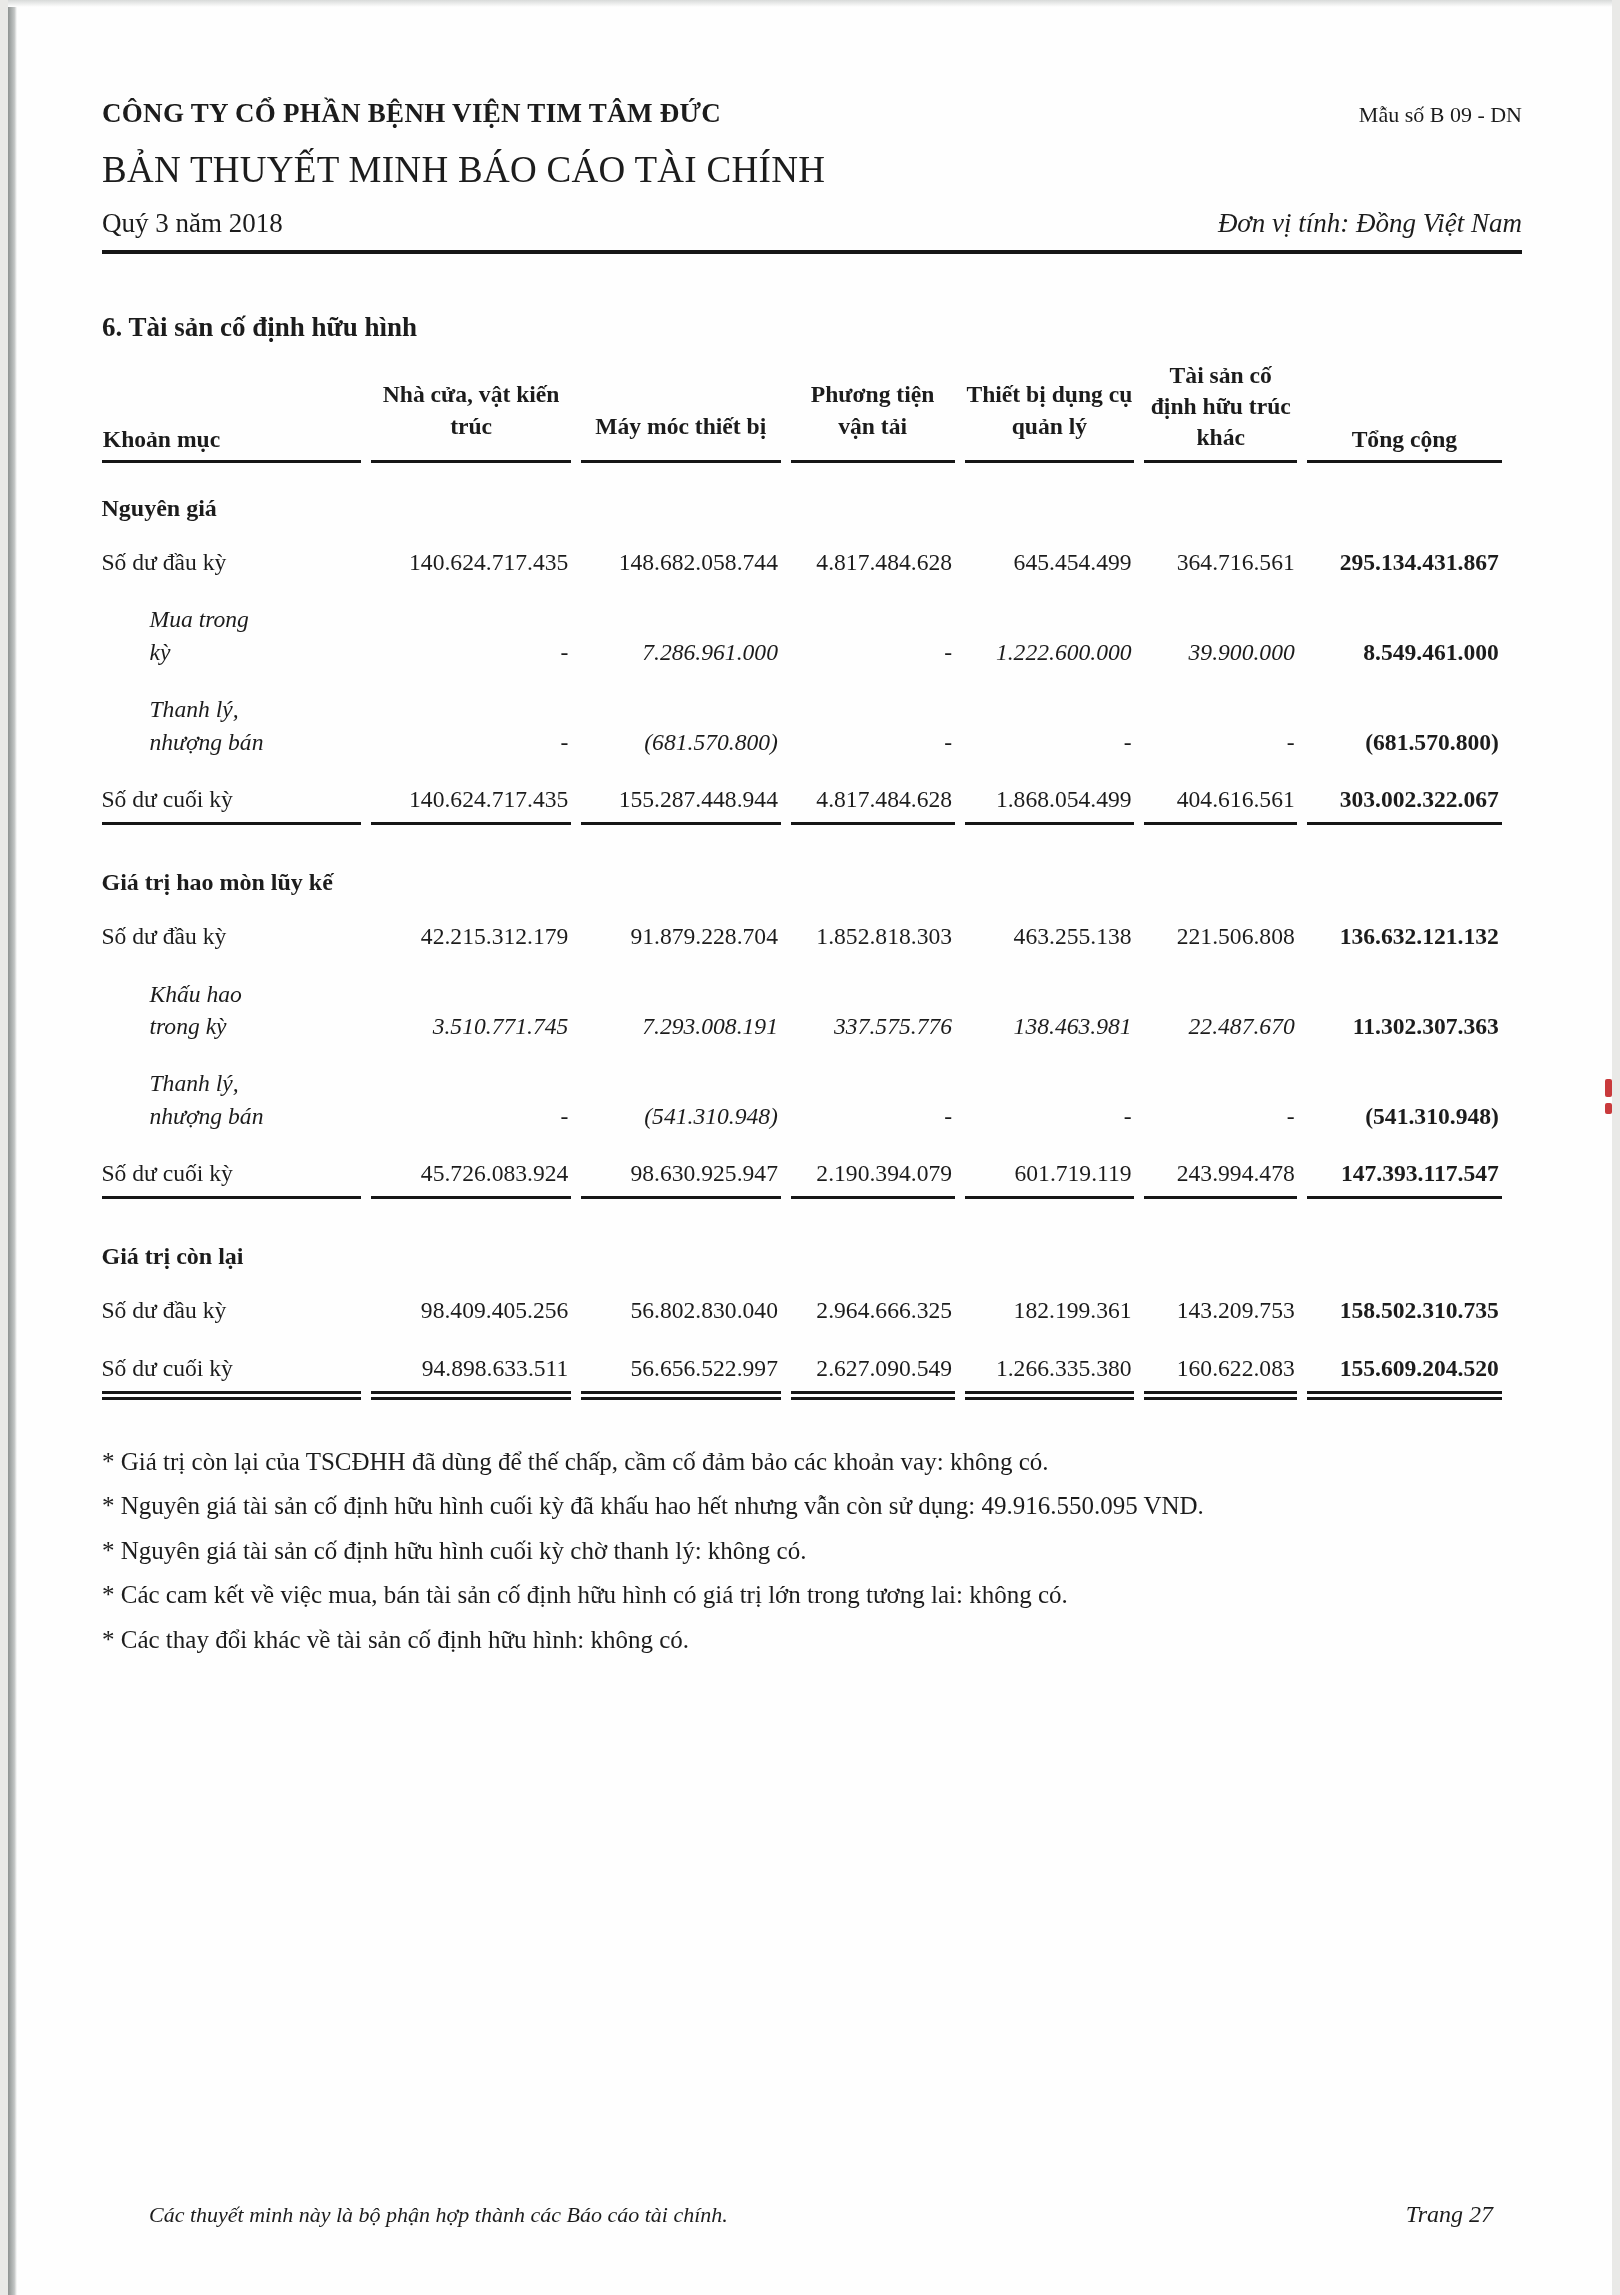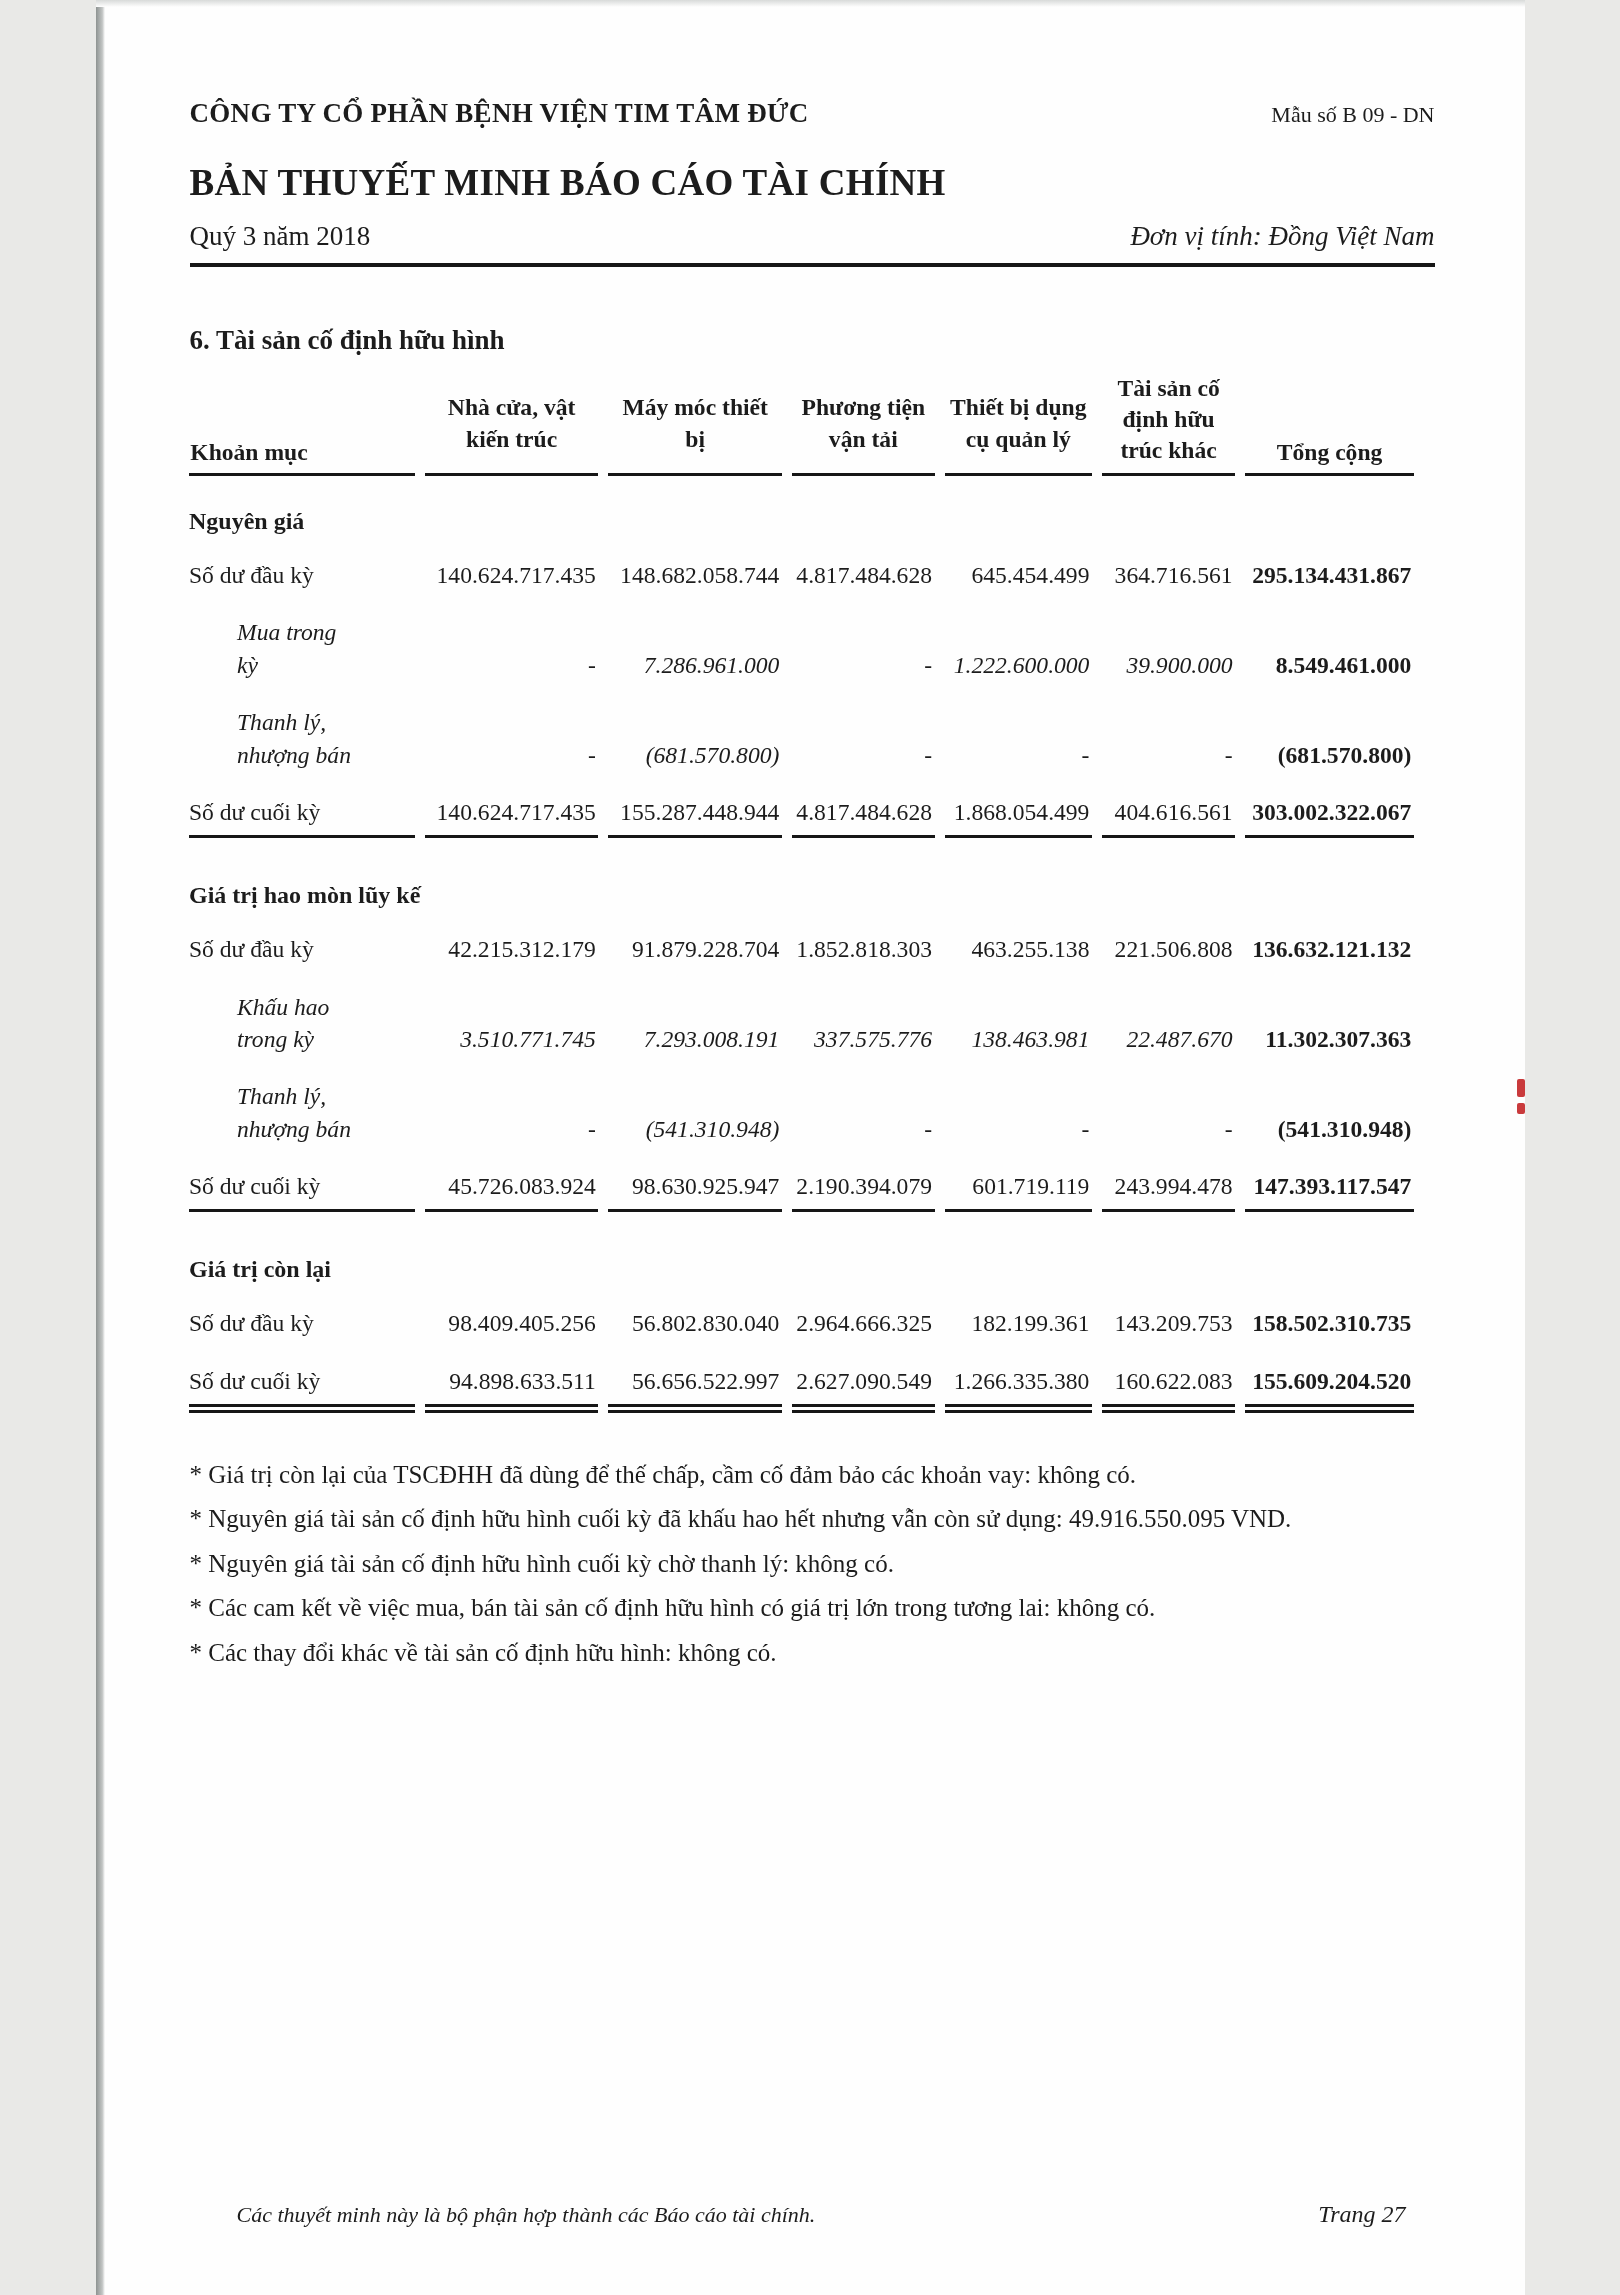--- a/index.html
+++ b/index.html
@@ -1,18 +1,18 @@
 <!DOCTYPE html>
 <html lang="vi" style="font-size:10.5px"><head>
 <meta charset="utf-8">
 <style>
   html,body{margin:0;padding:0;background:#e9e9e7;}
   .page{
     position:relative;
-    width:1429px;height:2295px;
+    width:1604px;height:2295px;
     margin:0 auto;
     background:#fefefe;
     font-family:"Liberation Serif","DejaVu Serif",serif;
     color:#1c1c1c;
     overflow:hidden;
   }
   
   .scan-edge-left{position:absolute;left:0;top:0;width:9.2px;height:100%;
     background:linear-gradient(to right,#8e9392,#c2c5c4 70%,#fefefe);}
   .scan-edge-top{position:absolute;left:0;top:0;width:100%;height:6.5px;
@@ -20,21 +20,21 @@
   .red-edge-mark{position:absolute;right:0;width:7.2px;border-radius:2px;}
   .red-edge-mark.m1{top:1079px;height:18.3px;}
   .red-edge-mark.m2{top:1103px;height:10.5px;}
 
   .content{position:absolute;left:94px;right:90px;top:98px;}
 
   .doc-header{display:flex;justify-content:space-between;align-items:baseline;}
   .company-name{font-size:27px;font-weight:bold;letter-spacing:0.3px;}
   .form-number{font-size:22px;font-weight:normal;}
 
-  .doc-title{font-size:37px;font-weight:bold;margin-top:32px;letter-spacing:0.3px;}
+  .doc-title{font-size:37px;font-weight:normal;margin-top:19px;letter-spacing:0.3px;}
 
   .doc-meta{display:flex;justify-content:space-between;align-items:baseline;margin-top:17px;}
   .period{font-size:27px;}
   .unit-note{font-size:27px;font-style:italic;}
 
   .head-rule{height:4.6px;background:#161616;margin-top:10.5px;}
 
   .section-heading{font-size:27px;font-weight:bold;margin-top:58px;}
 
   table.fa-table{

